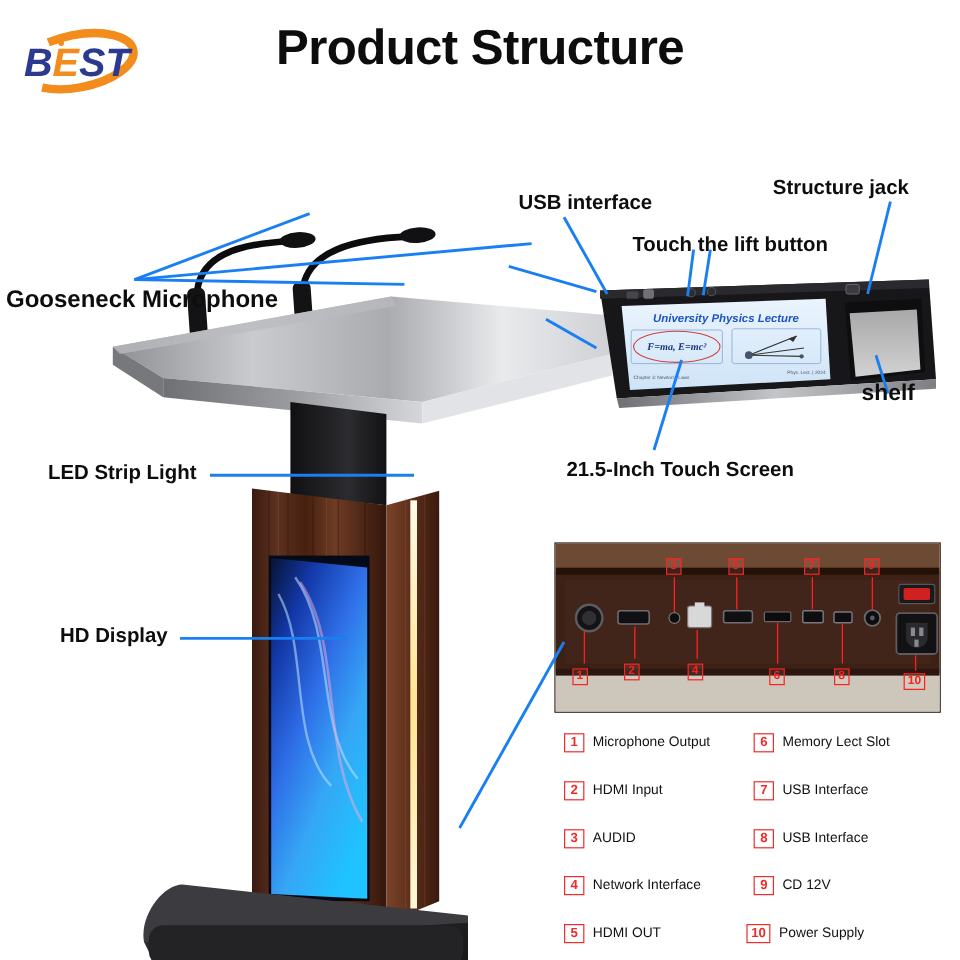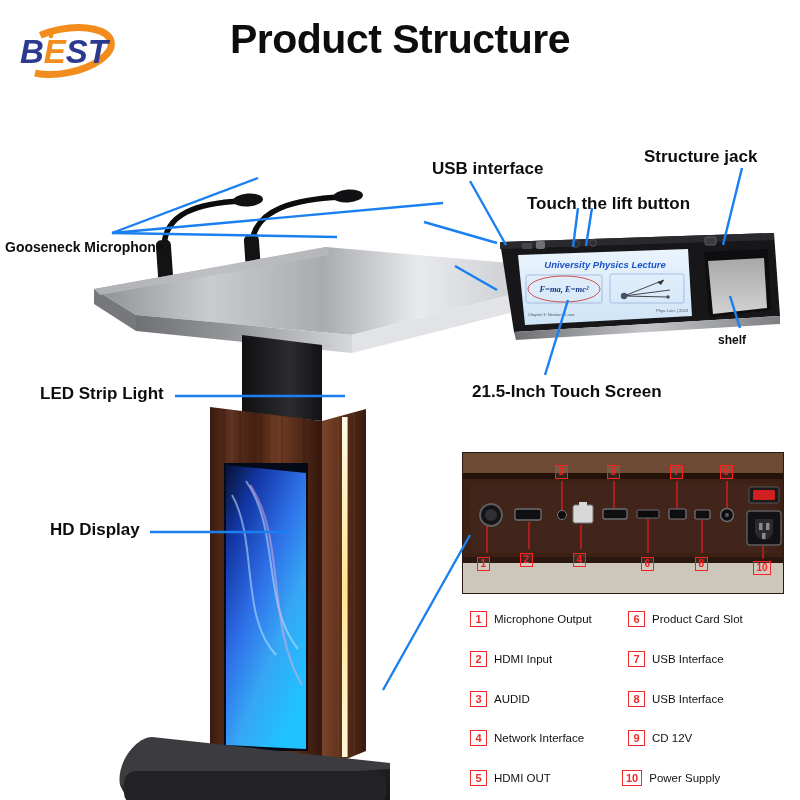--- a/index.html
+++ b/index.html
@@ -312,29 +312,29 @@
     <path d="M497 290 L455 266"></path>
 
     <path d="M175 396 L345 396"></path>
 
     <path d="M150 532 L290 532"></path>
 
     <path d="M383 690 L470 535"></path>
   </g>
 </svg>
 
-<div class="abs lbl" style="left:5px;top:240px;font-size:14px">Gooseneck Microphone</div>
+<div class="abs lbl" style="left:5px;top:240px;font-size:20px">Gooseneck Microphone</div>
 
 <div class="abs lbl" style="left:432px;top:160px;font-size:17px">USB interface</div>
 
 <div class="abs lbl" style="left:644px;top:148px;font-size:17px">Structure jack</div>
 
 <div class="abs lbl" style="left:527px;top:195px;font-size:17px">Touch the lift button</div>
 
-<div class="abs lbl" style="left:718px;top:334px;font-size:12px">shelf</div>
+<div class="abs lbl" style="left:718px;top:318px;font-size:19px">shelf</div>
 
 <div class="abs lbl" style="left:472px;top:383px;font-size:17px">21.5-Inch Touch Screen</div>
 
 <div class="abs lbl" style="left:40px;top:385px;font-size:17px">LED Strip Light</div>
 
 <div class="abs lbl" style="left:50px;top:521px;font-size:17px">HD Display</div>
 
 <div class="abs" id="legend">
   <div class="lgrow" style="left:0;top:6px">
     <span class="lgnum">1</span>
@@ -352,21 +352,21 @@
     <span class="lgnum">4</span>
     <span class="lgtxt">Network Interface</span>
   </div>
   <div class="lgrow" style="left:0;top:165px">
     <span class="lgnum">5</span>
     <span class="lgtxt">HDMI OUT</span>
   </div>
 
   <div class="lgrow" style="left:158px;top:6px">
     <span class="lgnum">6</span>
-    <span class="lgtxt">Product Card Slot</span>
+    <span class="lgtxt">Memory Lect Slot</span>
   </div>
   <div class="lgrow" style="left:158px;top:46px">
     <span class="lgnum">7</span>
     <span class="lgtxt">USB Interface</span>
   </div>
   <div class="lgrow" style="left:158px;top:86px">
     <span class="lgnum">8</span>
     <span class="lgtxt">USB Interface</span>
   </div>
   <div class="lgrow" style="left:158px;top:125px">

